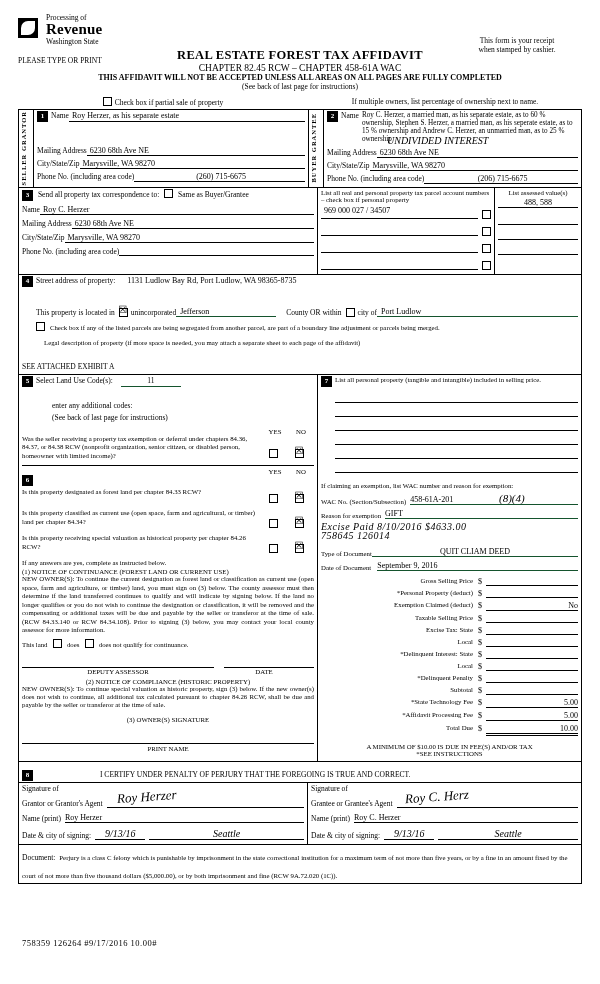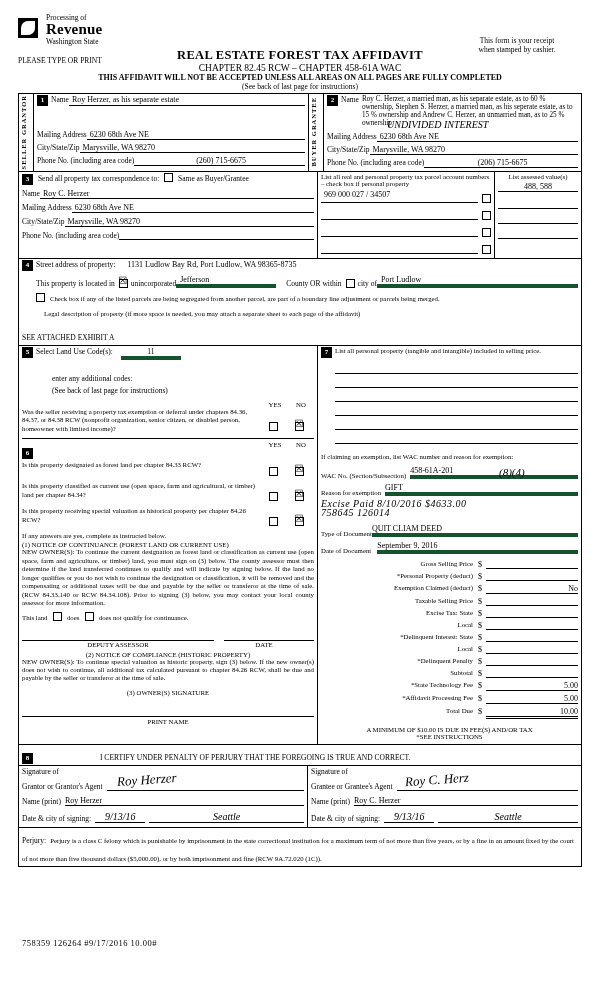--- a/index.html
+++ b/index.html
@@ -21,21 +21,21 @@
   .t3{font-size:8px;font-weight:bold;}
   .t4{font-size:7.5px;}
   .receipt{position:absolute;right:0;top:16px;width:130px;text-align:center;font-size:7.5px;line-height:1.25;margin-top:6px;}
   .ptype{position:absolute;left:0;top:42px;font-size:7.5px;}
   
   .bx{display:inline-block;width:7px;height:7px;border:1px solid #000;vertical-align:-1px;margin-right:3px;position:relative;}
   .bx.x::after{content:"\2612";position:absolute;left:-1.5px;top:-4px;font-size:10px;line-height:10px;}
   .sm{font-size:7.5px;}
   .xsm{font-size:6.8px;}
   .num{display:inline-block;width:9px;height:9px;border:1px solid #000;background:#000;color:#fff;font-size:7px;text-align:center;line-height:9px;font-weight:bold;margin-right:3px;}
-  .ul{border-bottom:4px solid #14532d;display:inline-block;}
+  .ul{border-bottom:1px solid #14532d;display:inline-block;}
   table{border-collapse:collapse;}
   .outer{border:1px solid #000;width:564px;}
   .cellpad{padding:1px 3px;}
   .vert{writing-mode:vertical-rl;transform:rotate(180deg);font-size:6.5px;font-weight:bold;letter-spacing:1px;text-align:center;}
   .line{border-bottom:1px solid #000;}
   .row{display:flex;}
   .fld{flex:1;border-bottom:1px solid #000;font-size:8px;padding-left:3px;}
   .lbl{font-size:7.5px;white-space:nowrap;}
   .bold{font-weight:normal;}
   .ctr{text-align:center;}
@@ -70,20 +70,26 @@
       <div class="t3">THIS AFFIDAVIT WILL NOT BE ACCEPTED UNLESS ALL AREAS ON ALL PAGES ARE FULLY COMPLETED</div>
       <div class="t4">(See back of last page for instructions)</div>
     </div>
 
     <div class="receipt">
       <div>This form is your receipt</div>
       <div>when stamped by cashier.</div>
     </div>
     <div class="ptype">PLEASE TYPE OR PRINT</div>
 
+    <div class="row" style="margin-top:6px;">
+      <div style="width:290px;text-align:center;" class="sm">
+        <span class="bx"></span><span>Check box if partial sale of property</span>
+      </div>
+      <div style="flex:1;text-align:center;" class="sm">If multiple owners, list percentage of ownership next to name.</div>
+    </div>
 
     <table class="outer" style="margin-top:2px;">
       <tbody>
           <tr>
         <td style="width:12px;border-right:1px solid #000;" class="ctr">
           <div class="vert">SELLER GRANTOR</div>
         </td>
         <td style="width:268px;border-right:1px solid #000;vertical-align:top;" class="cellpad">
           <div class="row">
             <span class="num">1</span>
@@ -190,21 +196,21 @@
 
     <table class="outer" style="border-top:none;">
       <tbody>
           <tr>
             <td class="cellpad" style="vertical-align:top;">
         <div class="row sm">
           <span class="num">4</span>
           <span>Street address of property:</span>
           <span class="bold" style="margin-left:12px;font-size:8px;">1131 Ludlow Bay Rd, Port Ludlow, WA  98365-8735</span>
         </div>
-        <div class="row sm" style="margin-top:4px;align-items:flex-end;justify-content:flex-end;">
+        <div class="row sm" style="margin-top:20px;align-items:flex-end;justify-content:flex-end;">
           <span style="margin-left:14px;">This property is located in</span>
           <span class="bx x" style="margin-left:4px;"></span>
           <span>unincorporated</span>
           <span class="ul bold" style="width:96px;padding-left:4px;font-size:8px;">Jefferson</span>
           <span style="margin-left:10px;">County OR  within</span>
           <span class="bx" style="margin-left:4px;"></span>
           <span>city of</span>
           <span class="ul bold" style="flex:1;padding-left:4px;font-size:8px;">Port Ludlow</span>
         </div>
         <div class="sm" style="margin-left:14px;margin-top:5px;">
@@ -318,21 +324,21 @@
 
           <div class="row" style="margin-top:4px;align-items:flex-end;">
             <span class="xsm">Reason for exemption</span>
             <span class="ul bold" style="flex:1;margin-left:4px;font-size:8px;">GIFT</span>
           </div>
           <div class="hw" style="margin-top:2px;letter-spacing:.5px;">Excise Paid   8/10/2016   $4633.00</div>
           <div class="hw" style="margin-top:-2px;letter-spacing:.5px;">758645   126014</div>
 
           <div class="row" style="margin-top:6px;align-items:flex-end;">
             <span class="xsm">Type of Document</span>
-            <span class="ul bold" style="flex:1;font-size:8px;">QUIT CLIAM DEED</span>
+            <span class="ul bold" style="flex:1;font-size:8px;text-align:center;">QUIT CLIAM DEED</span>
           </div>
           <div class="row" style="margin-top:4px;align-items:flex-end;">
             <span class="xsm">Date of Document</span>
             <span class="ul bold" style="flex:1;margin-left:6px;font-size:8px;">September 9, 2016</span>
           </div>
 
           <div style="margin-top:6px;">
             <div class="row" style="margin-top:3px;">
               <span class="xsm rt" style="flex:1;">Gross Selling Price</span>
               <span class="dollar" style="width:8px;margin-left:5px;">$</span>
@@ -448,21 +454,21 @@
           </div>
           <div class="row" style="margin-top:5px;margin-bottom:3px;align-items:flex-end;">
             <span class="sm">Date &amp; city of signing:</span>
             <span class="line hw" style="width:50px;margin-left:4px;text-align:center;">9/13/16</span>
             <span class="line hw" style="flex:1;margin-left:4px;text-align:center;">Seattle</span>
           </div>
         </td>
       </tr>
       <tr>
         <td colspan="2" class="cellpad" style="border-top:1px solid #000;">
-          <span class="sm bold">Perjury:</span>
+          <span class="sm bold">Document:</span>
           <span class="xsm">Perjury is a class C felony which is punishable by imprisonment in the state correctional institution for a maximum term of not more than five years, or by a fine in an amount fixed by the court of not more than five thousand dollars ($5,000.00), or by both imprisonment and fine (RCW 9A.72.020 (1C)).</span>
         </td>
       </tr>
     </tbody>
       </table>
 
   </div>
 
   <div class="footer">758359  126264  #9/17/2016  10.00#</div>
 </div>

